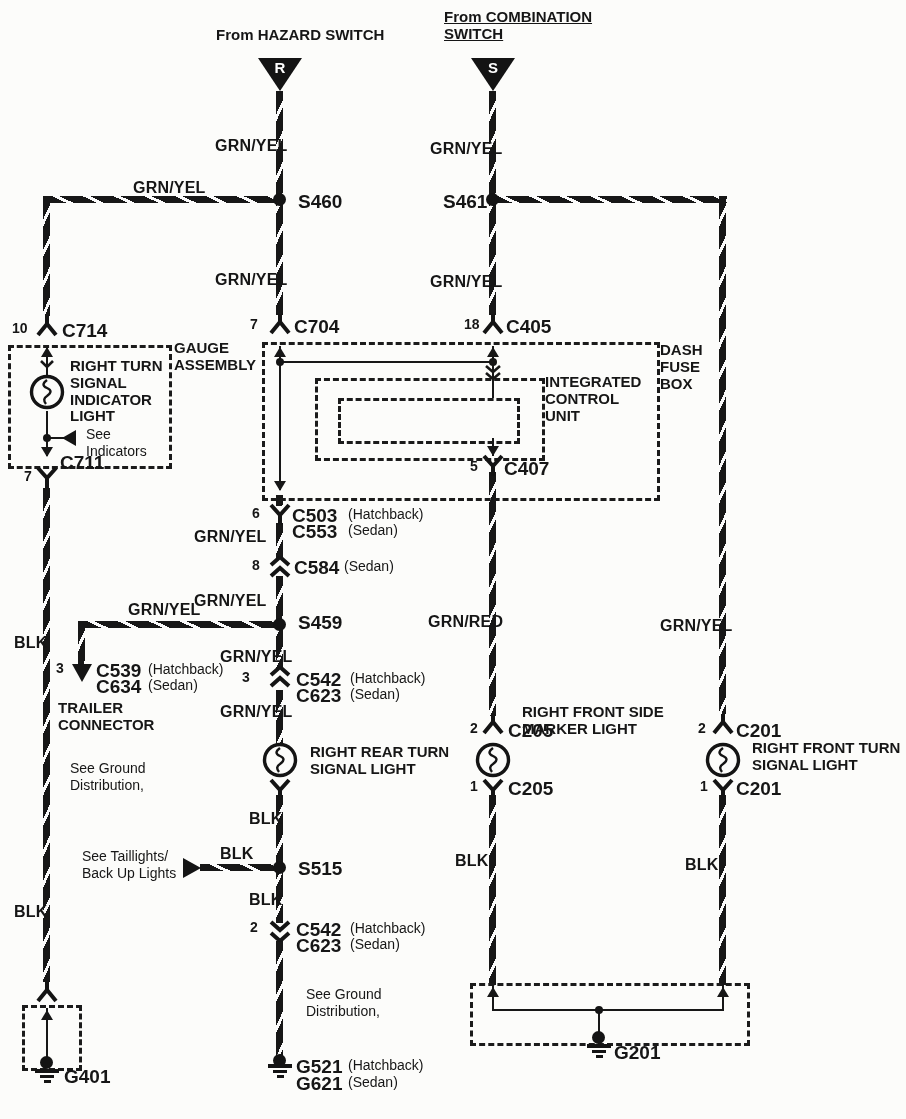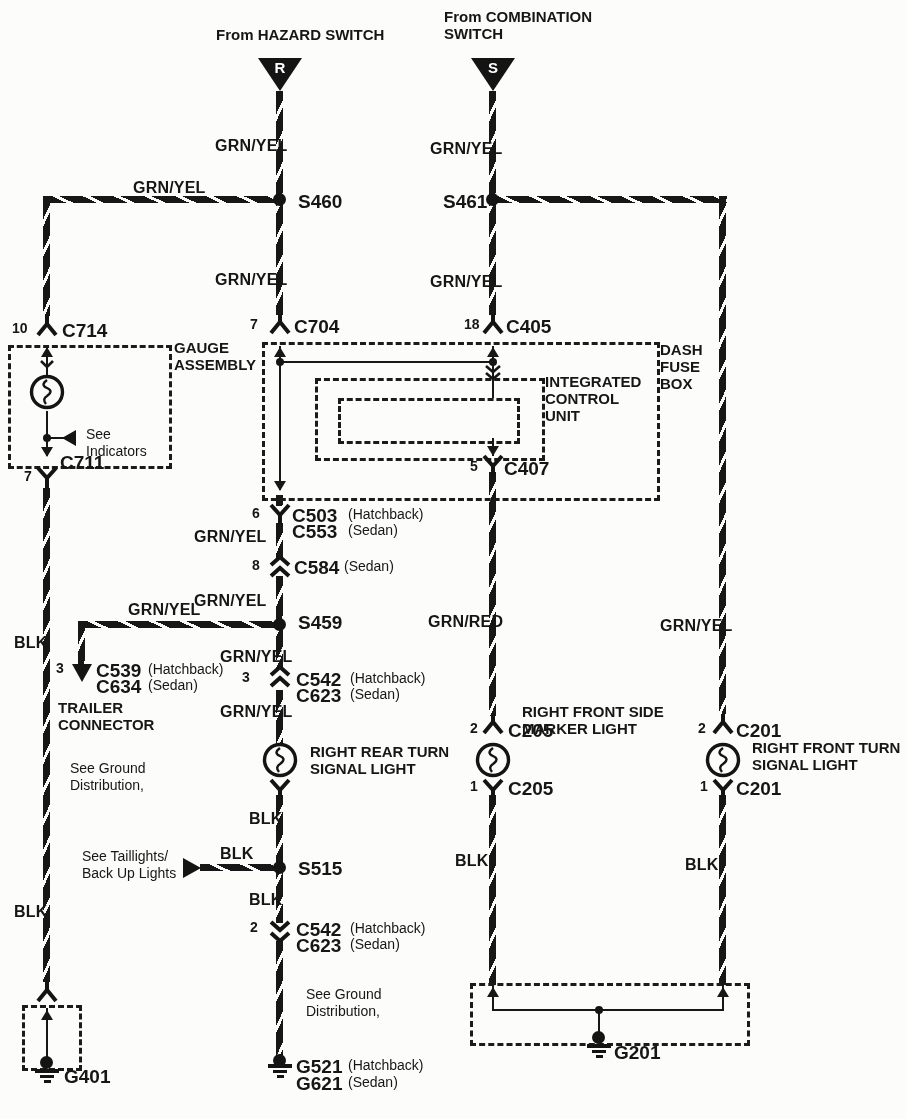--- a/index.html
+++ b/index.html
@@ -35,21 +35,21 @@
   .conn{position:absolute;width:22px;height:22px;}
   .gbar{position:absolute;background:#141414;}
   svg{display:block;}
 </style>
 </head>
 <body>
 
 <div class="canvas">
 
   <div class="src" style="left:216px;top:26px;">From HAZARD SWITCH</div>
-  <div class="src" style="left:444px;top:8px;">From COMBINATION
+  <div class="src" style="left:444px;top:8px;text-decoration:underline;">From COMBINATION
 SWITCH</div>
   <div class="triconn" style="left:258px;top:58px;"><span>R</span></div>
   <div class="triconn" style="left:471px;top:58px;"><span>S</span></div>
 
   <div class="wire" style="left:276px;top:91px;width:7px;height:224px;"></div>
   <div class="wire" style="left:489px;top:91px;width:7px;height:224px;"></div>
   <div class="wireh" style="left:43px;top:196px;width:241px;height:7px;"></div>
   <div class="wire" style="left:43px;top:196px;width:7px;height:120px;"></div>
   <div class="wireh" style="left:489px;top:196px;width:238px;height:7px;"></div>
   <div class="wire" style="left:719px;top:196px;width:7px;height:518px;"></div>
@@ -325,20 +325,24 @@
   <div class="pin" style="left:698px;top:720px;">2</div>
   <div class="cname" style="left:736px;top:720px;">C201</div>
   <div class="pin" style="left:700px;top:778px;">1</div>
   <div class="cname" style="left:736px;top:778px;">C201</div>
 
   <div class="comp" style="left:174px;top:340px;">GAUGE
 ASSEMBLY</div>
   <div class="comp" style="left:660px;top:342px;">DASH
 FUSE
 BOX</div>
+  <div class="comp" style="left:70px;top:358px;">RIGHT TURN
+SIGNAL
+INDICATOR
+LIGHT</div>
   <div class="comp" style="left:545px;top:374px;">INTEGRATED
 CONTROL
 UNIT</div>
   <div class="comp" style="left:310px;top:744px;">RIGHT REAR TURN
 SIGNAL LIGHT</div>
   <div class="comp" style="left:522px;top:704px;">RIGHT FRONT SIDE
 MARKER LIGHT</div>
   <div class="comp" style="left:752px;top:740px;">RIGHT FRONT TURN
 SIGNAL LIGHT</div>
   <div class="comp" style="left:58px;top:700px;">TRAILER

